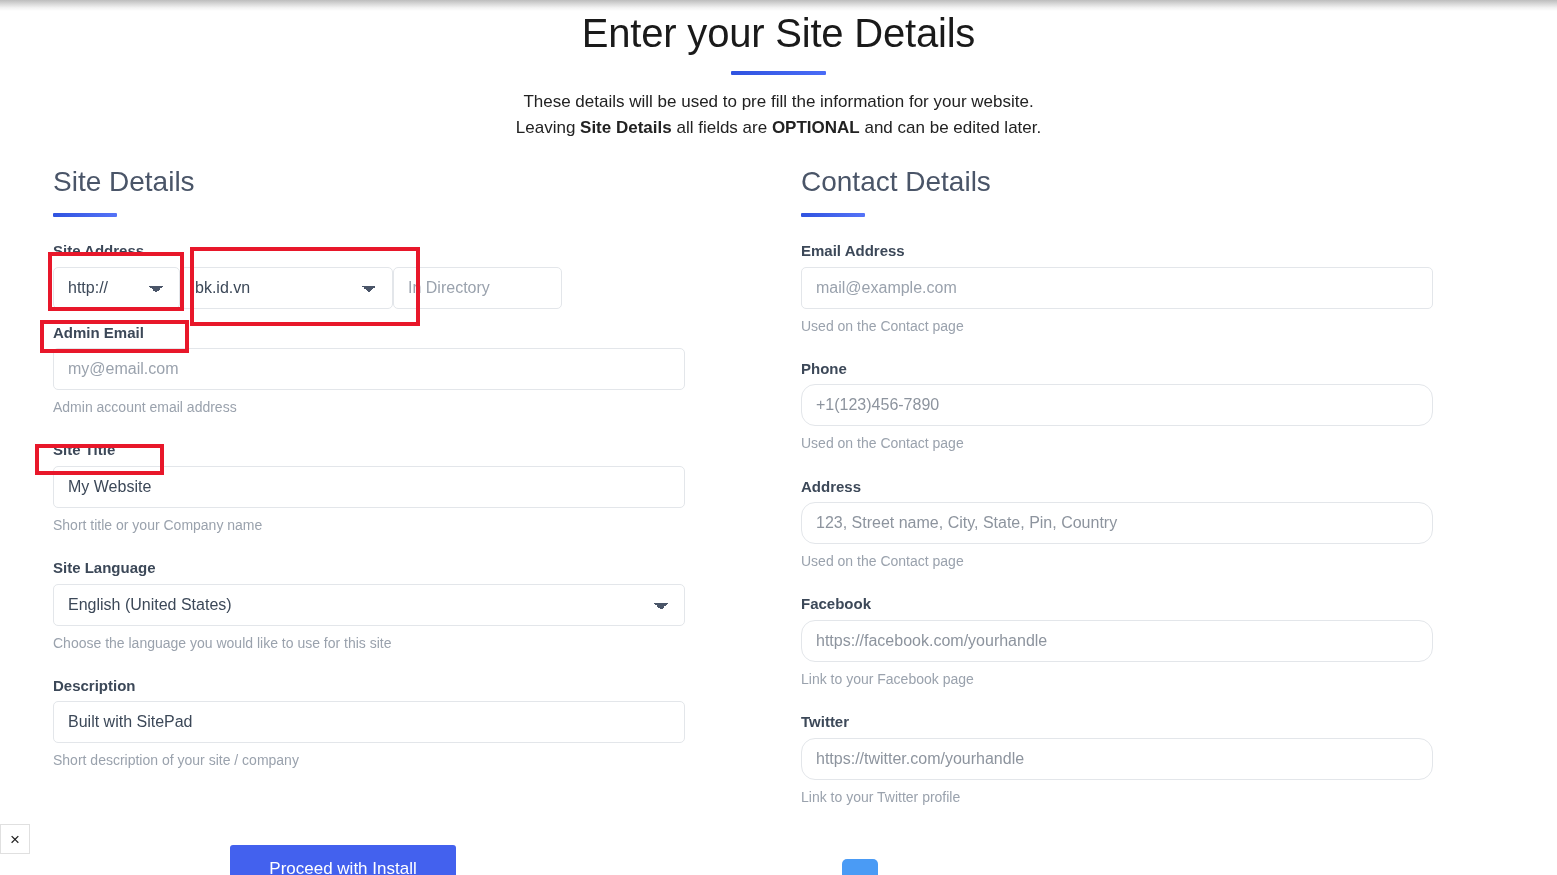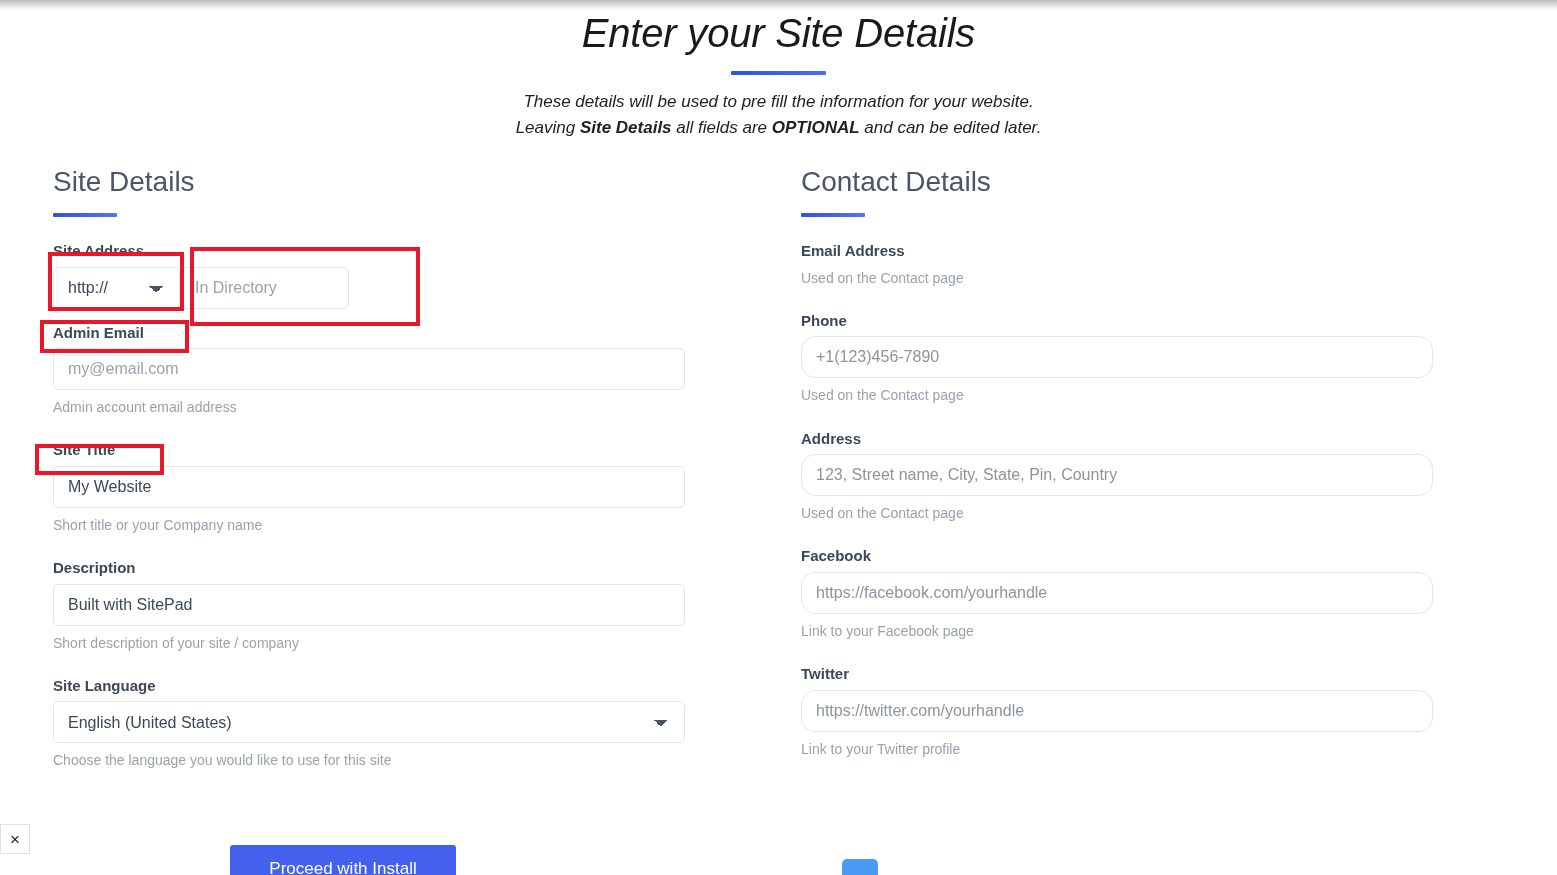--- a/index.html
+++ b/index.html
@@ -25,21 +25,20 @@
     width: 1557px;
     height: 11px;
     background: linear-gradient(to bottom, #bdbdbd 0%, #d8d8d8 35%, #f2f2f2 70%, #ffffff 100%);
     z-index: 5;
   }
 
   
   .header {
     padding-top: 10px;
     text-align: center;
-    font-style: italic;
   }
   .page-title {
     font-size: 40px;
     font-weight: 400;
     color: #1a1a1a;
     line-height: 1.15;
     margin: 0;
     letter-spacing: -0.2px;
   }
   .title-underline {
@@ -227,61 +226,65 @@
       <div class="section-underline"></div>
 
       <div class="left-fields">
 
         <div class="field" style="margin-top:24px;">
           <label class="field-label">Site Address</label>
           <div class="addr-row">
             <select class="select addr-proto">
               <option>http://</option>
             </select>
+            <select class="select addr-domain">
+              <option>bk.id.vn</option>
+            </select>
             <input class="input addr-dir" type="text" placeholder="In Directory" style="">
           </div>
         </div>
 
         <div class="field" style="margin-top:14px;">
           <label class="field-label">Admin Email</label>
           <input class="input w-left" type="text" placeholder="my@email.com" style="">
           <div class="help-text">Admin account email address</div>
         </div>
 
         <div class="field gap-lg">
           <label class="field-label">Site Title</label>
           <input class="input w-left" type="text" value="My Website" style="">
           <div class="help-text">Short title or your Company name</div>
-        </div>
-
-        <div class="field gap-lg">
-          <label class="field-label">Description</label>
-          <input class="input w-left" type="text" value="Built with SitePad" style="">
-          <div class="help-text">Short description of your site / company</div>
         </div>
 
         <div class="field gap-lg">
           <label class="field-label">Site Language</label>
           <select class="select w-left">
             <option>English (United States)</option>
           </select>
           <div class="help-text">Choose the language you would like to use for this site</div>
         </div>
 
+        <div class="field gap-lg">
+          <label class="field-label">Description</label>
+          <input class="input w-left" type="text" value="Built with SitePad" style="">
+          <div class="help-text">Short description of your site / company</div>
+        </div>
+
       </div>
     </div>
 
     <div class="col col-right">
       <h2 class="section-title">Contact Details</h2>
       <div class="section-underline"></div>
 
       <div style="margin-top:19px;">
 
         <div class="field" style="margin-top:24px;">
           <label class="field-label">Email Address</label>
+          <input class="input w-right" type="text" placeholder="mail@example.com" style="">
           <div class="help-text">Used on the Contact page</div>
         </div>
 
         <div class="field gap-lg">
           <label class="field-label">Phone</label>
           <input class="input w-right placeholderish" type="text" value="+1(123)456-7890" style="">
           <div class="help-text">Used on the Contact page</div>
         </div>
 
         <div class="field gap-lg">

